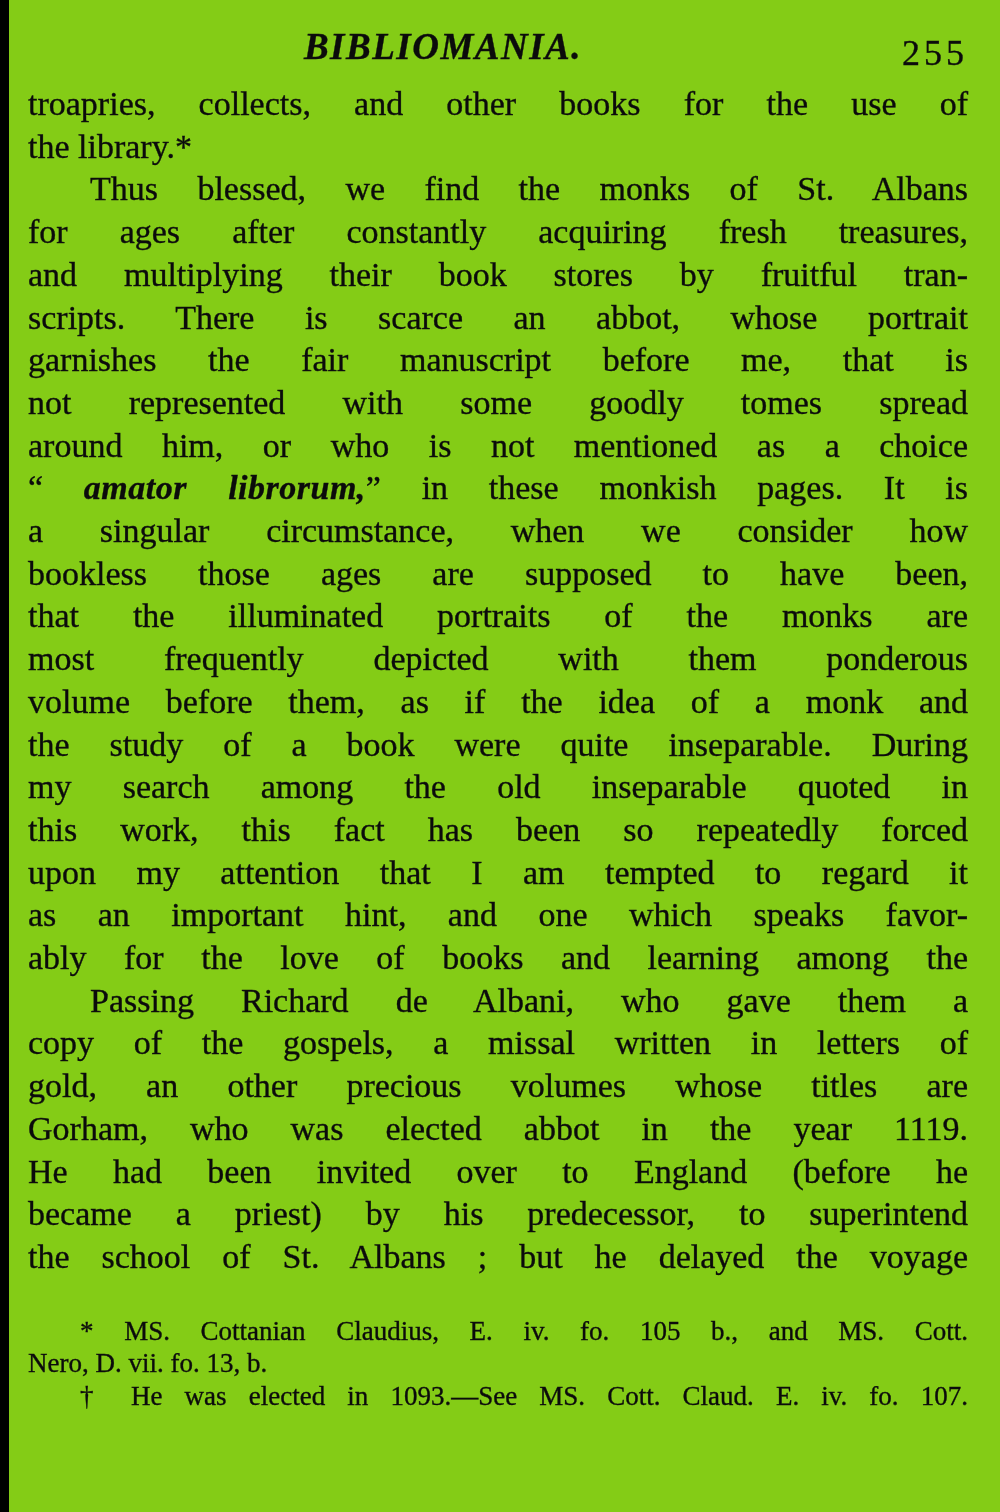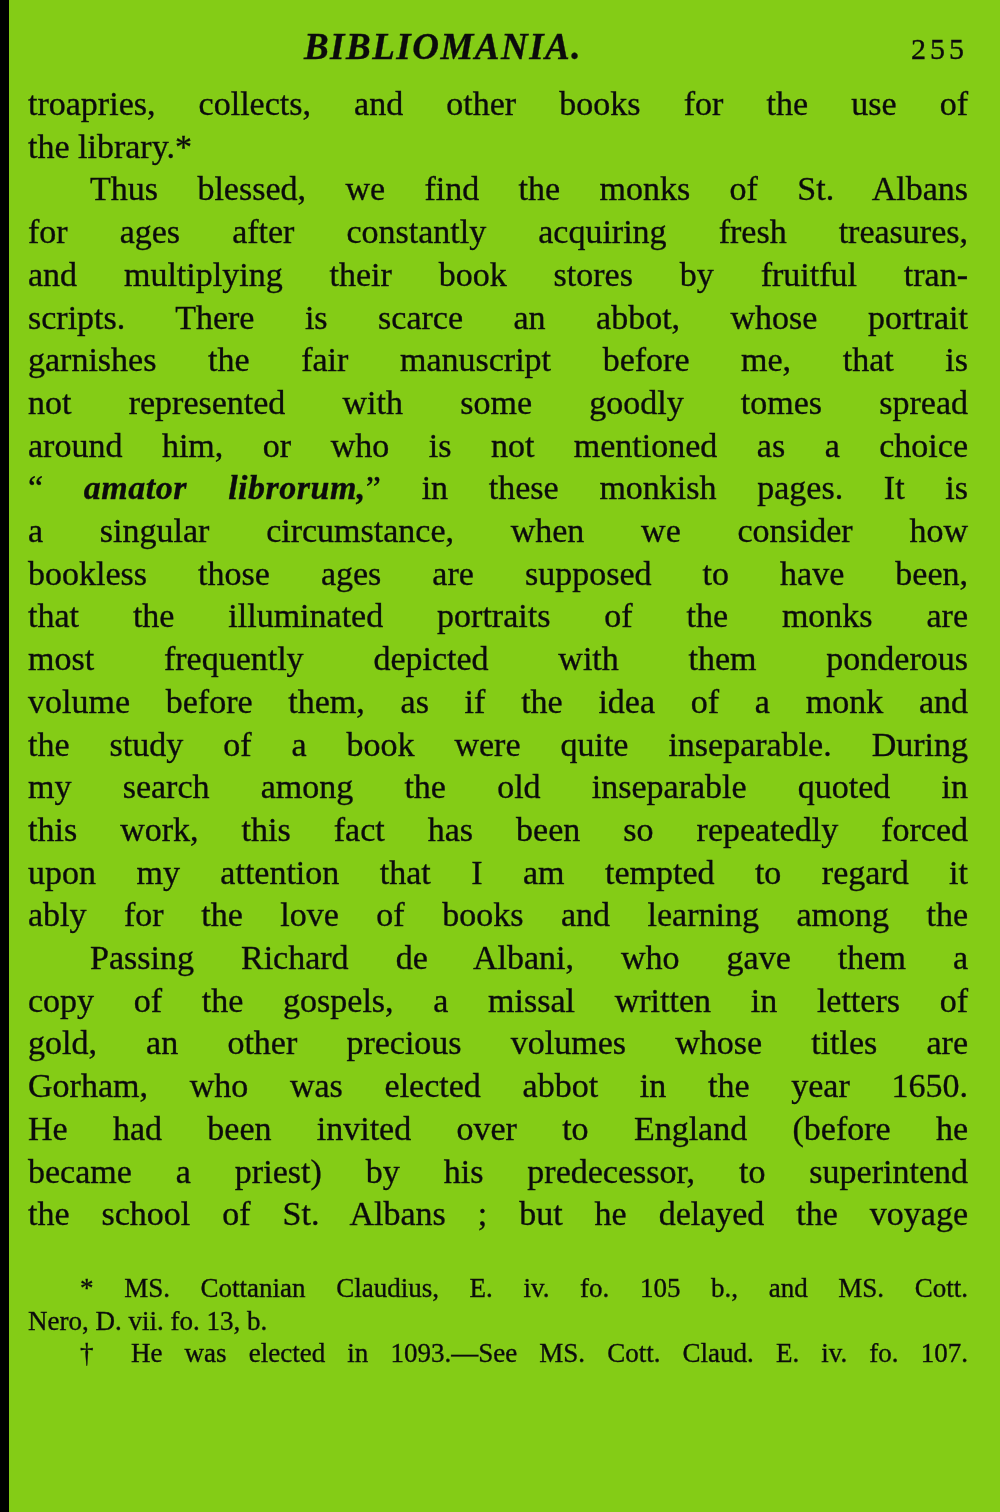--- a/index.html
+++ b/index.html
@@ -40,21 +40,21 @@
     font-style: italic;
     font-weight: 700;
     font-size: 37px;
     letter-spacing: 1.5px;
     white-space: nowrap;
   }
   .page-number {
     position: absolute;
     right: 0;
     top: 7px;
-    font-size: 30px;
+    font-size: 36px;
     letter-spacing: 4px;
   }
   main.body-text {
     margin-top: 6px;
     font-size: 34px;
     line-height: 42.7px;
   }
   .line {
     min-height: 42.7px;
     white-space: normal;
@@ -111,25 +111,26 @@
       <div class="line just"><span>“ </span><em>amator librorum,</em><span>” in these monkish pages. It is</span></div>
       <div class="line just"><span>a singular circumstance, when we consider how</span></div>
       <div class="line just"><span>bookless those ages are supposed to have been,</span></div>
       <div class="line just"><span>that the illuminated portraits of the monks are</span></div>
       <div class="line just"><span>most frequently depicted with them ponderous</span></div>
       <div class="line just"><span>volume before them, as if the idea of a monk and</span></div>
       <div class="line just"><span>the study of a book were quite inseparable. During</span></div>
       <div class="line just"><span>my search among the old inseparable quoted in</span></div>
       <div class="line just"><span>this work, this fact has been so repeatedly forced</span></div>
       <div class="line just"><span>upon my attention that I am tempted to regard it</span></div>
+      <div class="line just"><span>as an important hint, and one which speaks favor-</span></div>
       <div class="line just"><span>ably for the love of books and learning among the</span></div>
       <div class="line indent just"><span>Passing Richard de Albani, who gave them a</span></div>
       <div class="line just"><span>copy of the gospels, a missal written in letters of</span></div>
       <div class="line just"><span>gold, an other precious volumes whose titles are</span></div>
-      <div class="line just"><span>Gorham, who was elected abbot in the year 1650.</span></div>
+      <div class="line just"><span>Gorham, who was elected abbot in the year 1119.</span></div>
       <div class="line just"><span>He had been invited over to England (before he</span></div>
       <div class="line just"><span>became a priest) by his predecessor, to superintend</span></div>
       <div class="line just"><span>the school of St. Albans ; but he delayed the voyage</span></div>
     </main>
 
   <section class="footnotes" id="footnote-lines">
       <div class="fline indent just"><span>* MS. Cottanian Claudius, E. iv. fo. 105 b., and MS. Cott.</span></div>
       <div class="fline"><span>Nero, D. vii. fo. 13, b.</span></div>
       <div class="fline indent just"><span>† He was elected in 1093.—See MS. Cott. Claud. E. iv. fo. 107.</span></div>
     </section>

